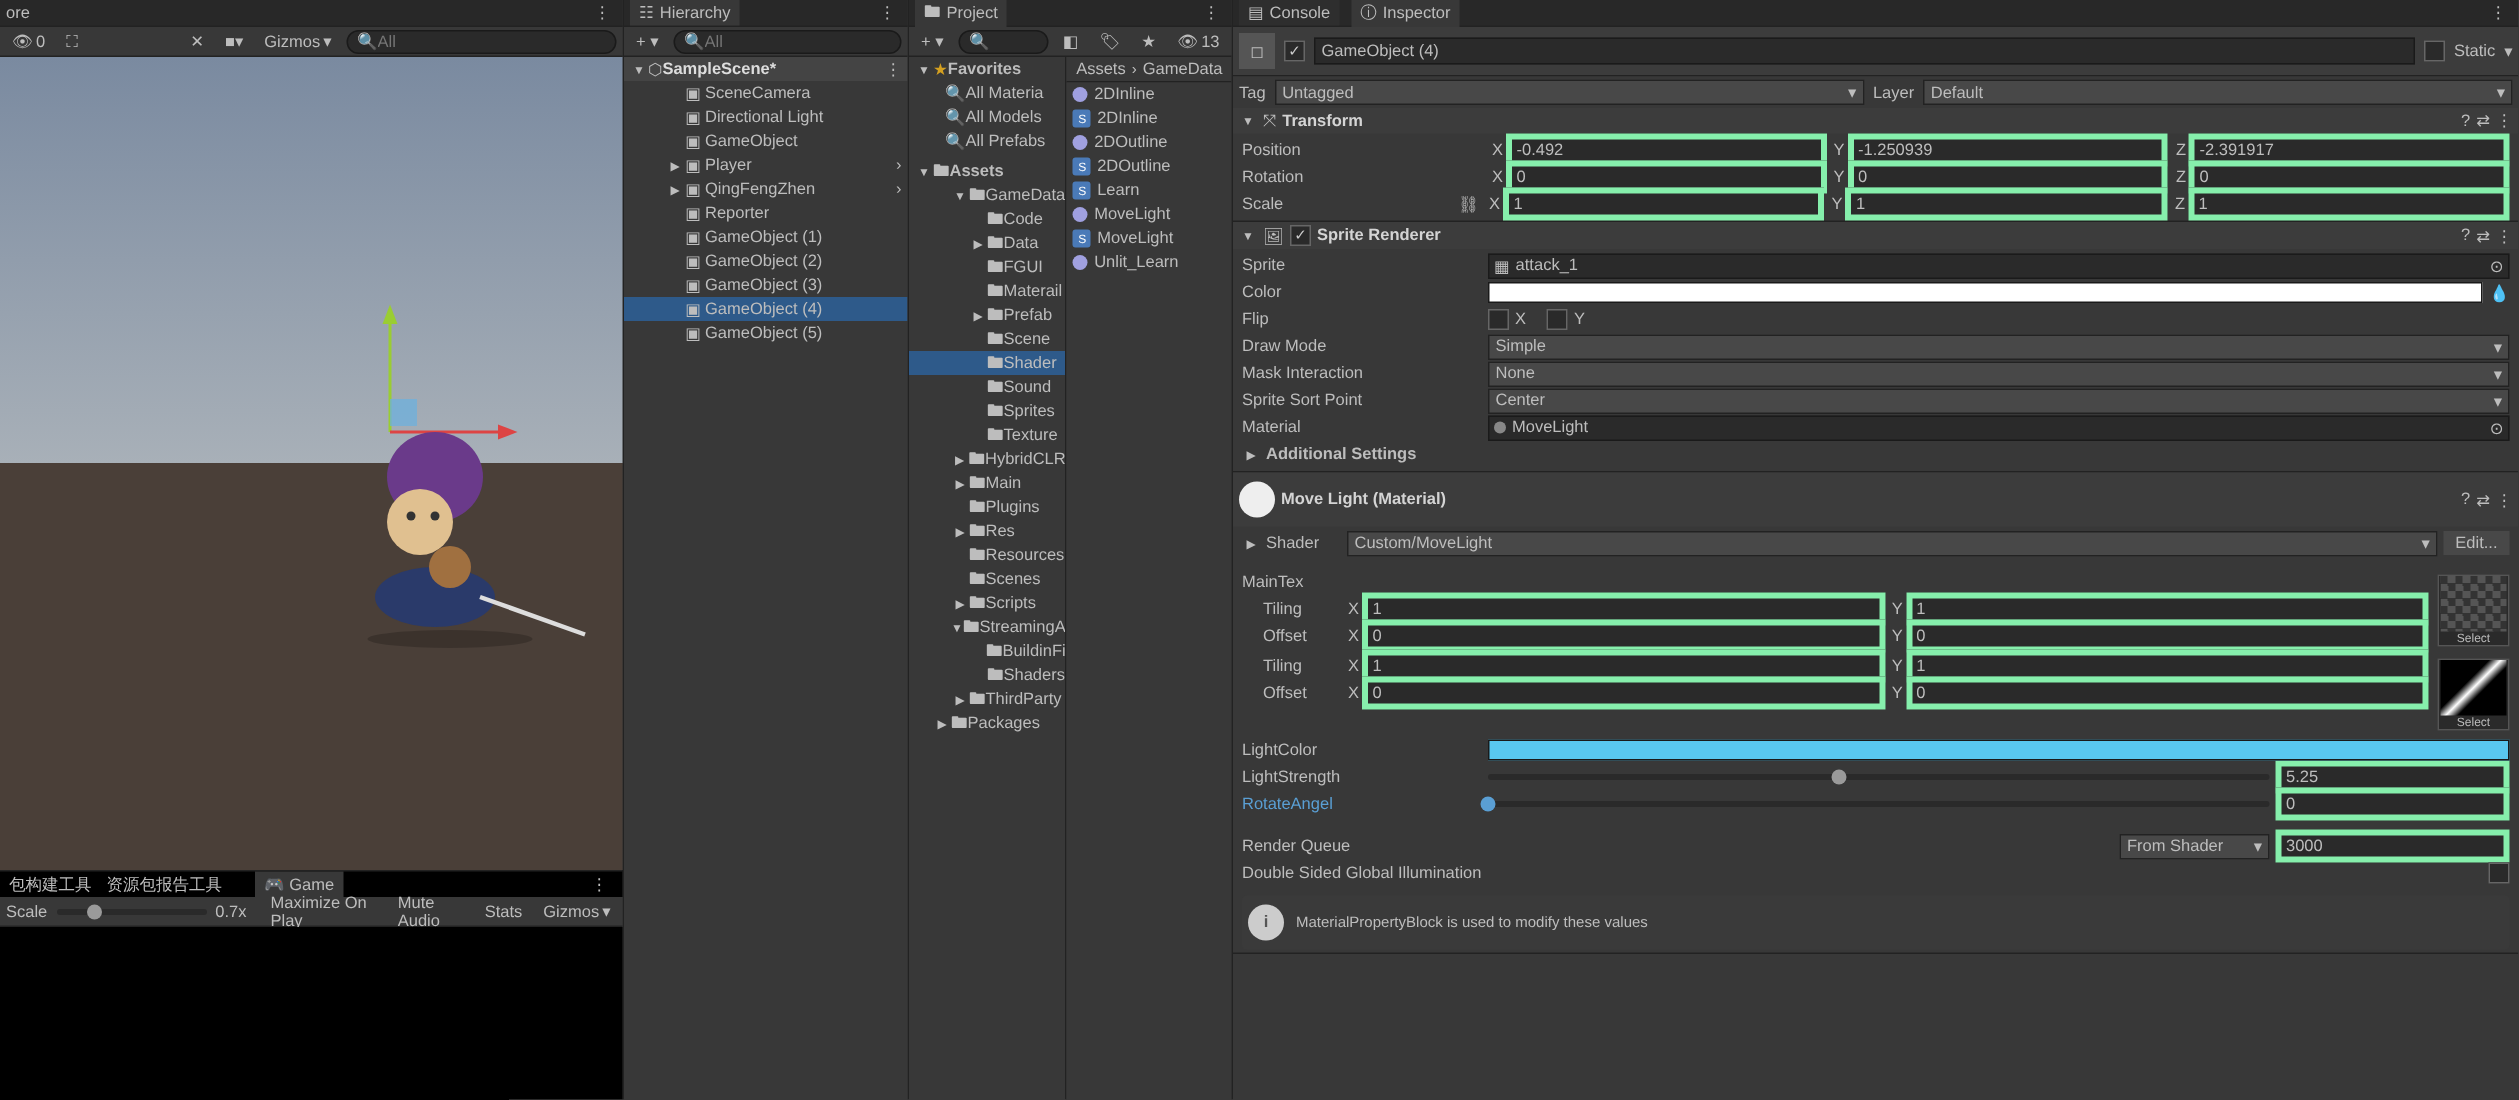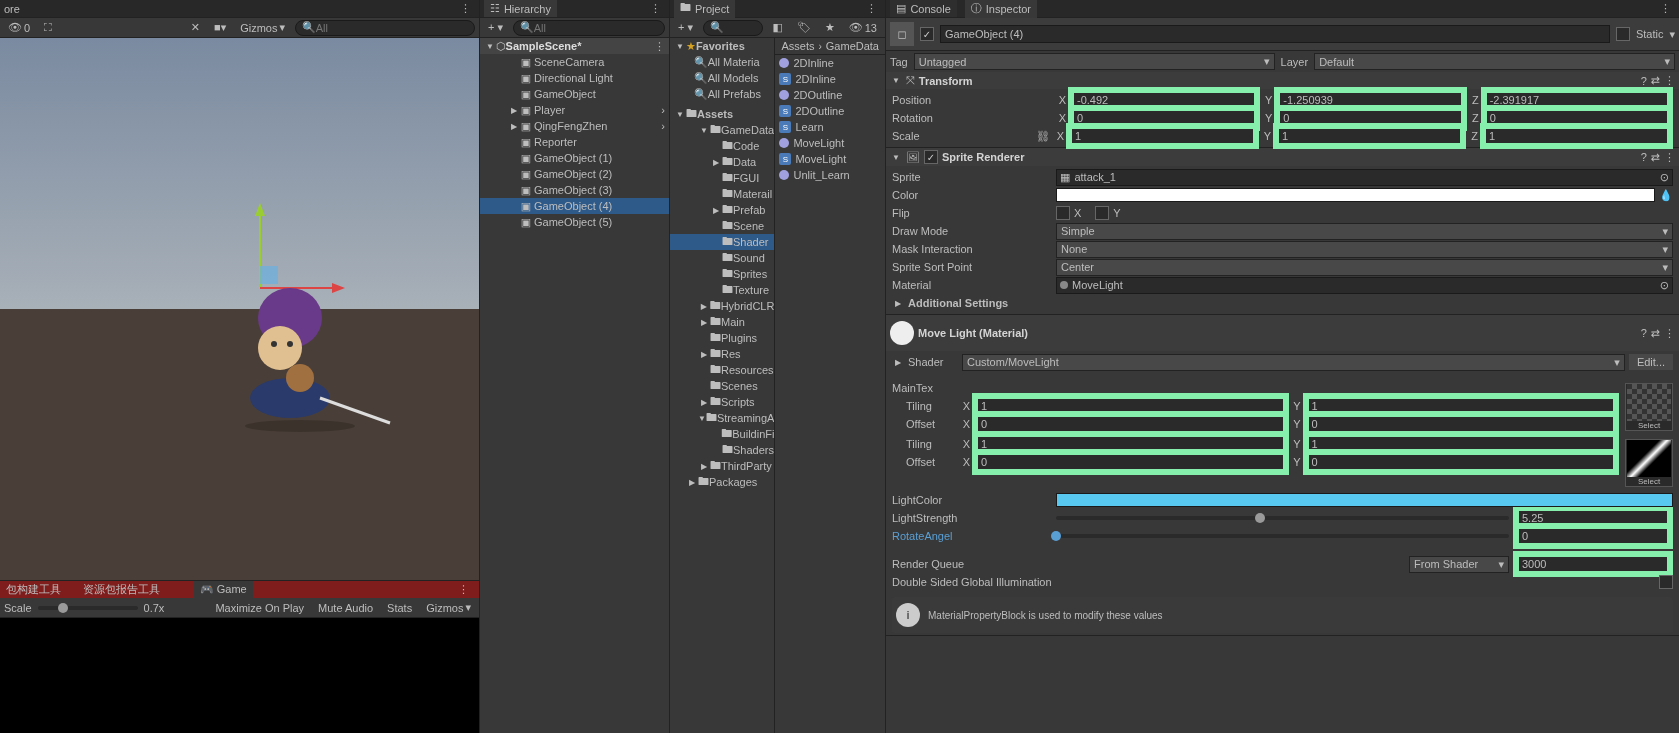--- a/index.html
+++ b/index.html
@@ -27,45 +27,45 @@
 .dd { background:#484848; border:1px solid #222; padding:1px 4px; flex:1; display:flex; justify-content:space-between; align-items:center; cursor:pointer; }
 .comp { border-bottom:1px solid #222; }
 .comphdr { display:flex; align-items:center; padding:2px 4px; gap:4px; background:#3c3c3c; }
 .comphdr .title { flex:1; font-weight:bold; color:#d4d4d4; }
 .compbody { padding:2px 6px; }
 .proprow { display:flex; align-items:center; height:18px; gap:4px; }
 .proprow .lbl { width:160px; }
 .xyz { display:flex; gap:2px; flex:1; }
 .xyz .f { display:flex; align-items:center; gap:2px; flex:1; }
 .xyz .f .ax { width:10px; text-align:right; }
-.numfield { background:#2a2a2a; border:6px solid #86efac; padding:1px 3px; flex:1; color:#bdbdbd; }
+.numfield { background:#2a2a2a; border:4px solid #86efac; padding:1px 3px; flex:1; color:#bdbdbd; }
 .objfield { background:#2a2a2a; border:1px solid #1a1a1a; padding:1px 3px; flex:1; display:flex; align-items:center; gap:4px; }
 .objfield .dot { width:8px; height:8px; border-radius:50%; background:#888; }
 .colorfield { background:#fff; border:1px solid #1a1a1a; height:14px; flex:1; position:relative; }
 .slider { flex:1; height:4px; background:#2a2a2a; position:relative; border-radius:2px; }
 .slider .knob { position:absolute; width:10px; height:10px; border-radius:50%; background:#9a9a9a; top:-3px; transform:translateX(-50%); }
 .checkbox { width:14px; height:14px; border:1px solid #666; background:#2a2a2a; display:inline-flex; align-items:center; justify-content:center; cursor:pointer; }
 .checkbox.on::after { content:"✓"; font-size:10px; color:#ccc; }
-.bottombar { height:18px; background:#7f1d1d; display:flex; align-items:center; padding:0 6px; gap:22px; border-top:1px solid #222; }
+.bottombar { height:18px; background:#000000; display:flex; align-items:center; padding:0 6px; gap:10px; border-top:1px solid #222; }
 .scene { flex:1; position:relative; background:linear-gradient(to bottom, #7a8aa0 0%, #a8b0b8 50%, #4a3f38 50%, #4a3f38 100%); }
 .game { height:115px; background:#000; }
 .crumb { padding:2px 6px; background:#383838; border-bottom:1px solid #222; display:flex; align-items:center; gap:4px; font-size:10px; }
 .thumb { width:48px; height:48px; background:#2a2a2a; border:1px solid #555; margin:4px 0; display:flex; flex-direction:column; align-items:center; justify-content:center; }
 .thumb .img { width:44px; height:38px; background:repeating-conic-gradient(#555 0% 25%, #333 0% 50%); background-size:10px 10px; }
 svg { display:block; }
 .dots { margin-left:auto; padding:0 4px; cursor:pointer; }
 .panelright { display:flex; flex-direction:column; }
 .scrollarea { overflow-y:auto; }
 </style>
 </head>
 <body>
 
 <div class="main">
 
-  <div class="col" style="width:480px;justify-content:center;">
+  <div class="col" style="width:416px;justify-content:center;">
     <div class="tabbar">
       <span>ore</span>
       <span class="dots">⋮</span>
     </div>
     <div class="toolbar">
       <span class="btn">👁<span>0</span></span>
       <span class="btn">⛶</span>
       <div style="flex:1"></div>
       <span class="btn">✕</span>
       <span class="btn">■▾</span>

